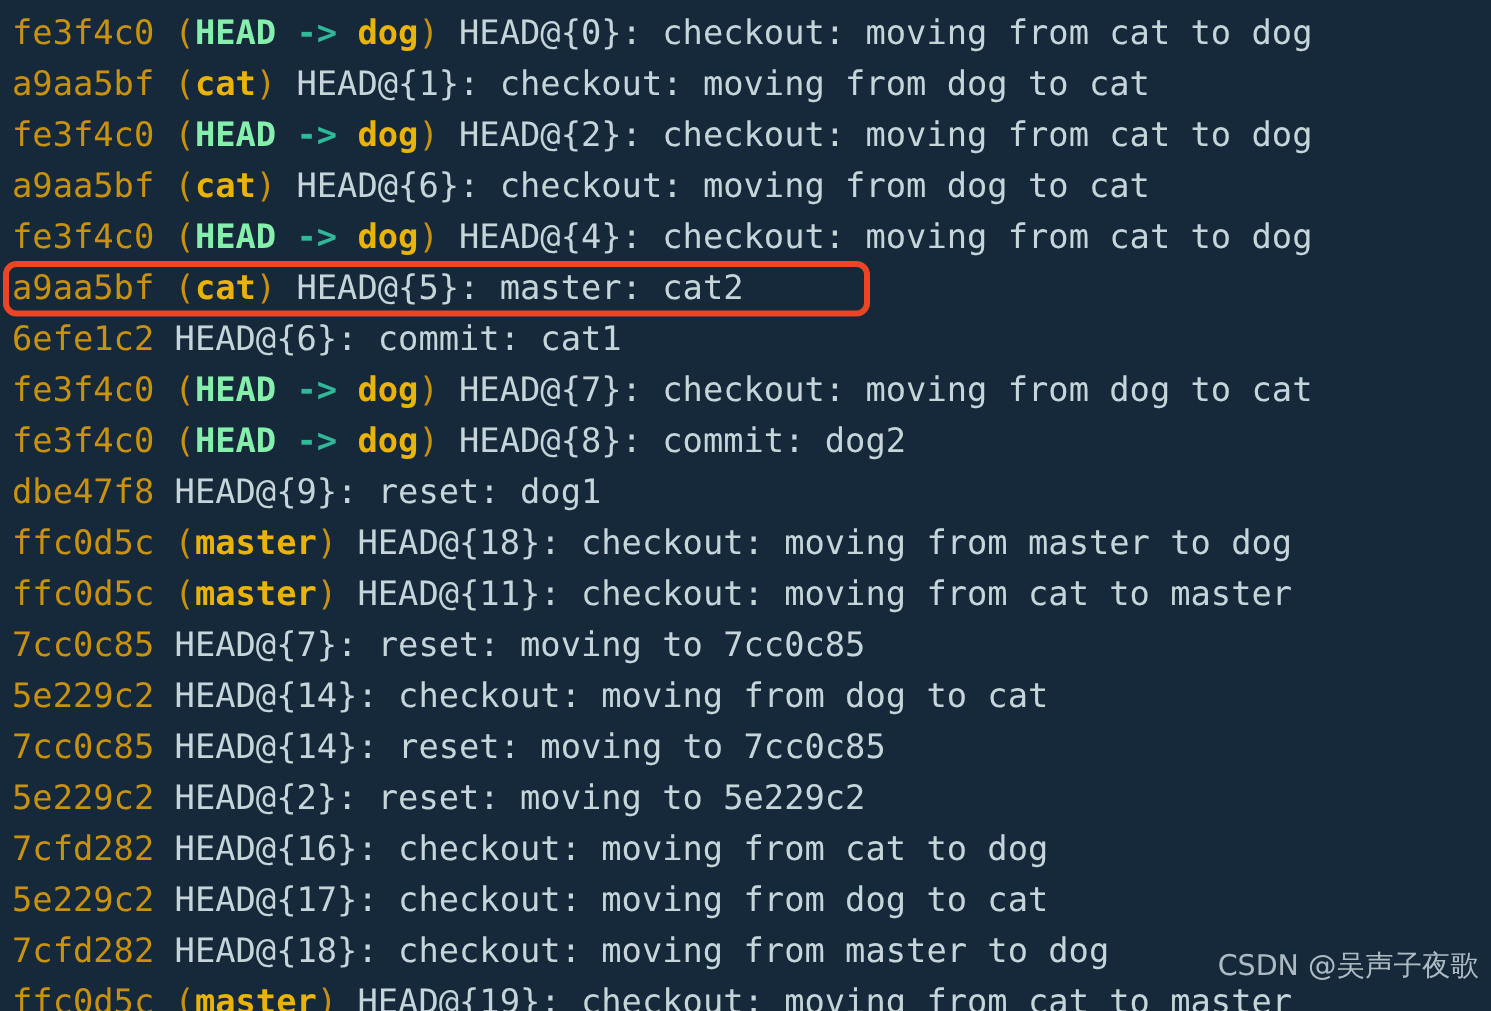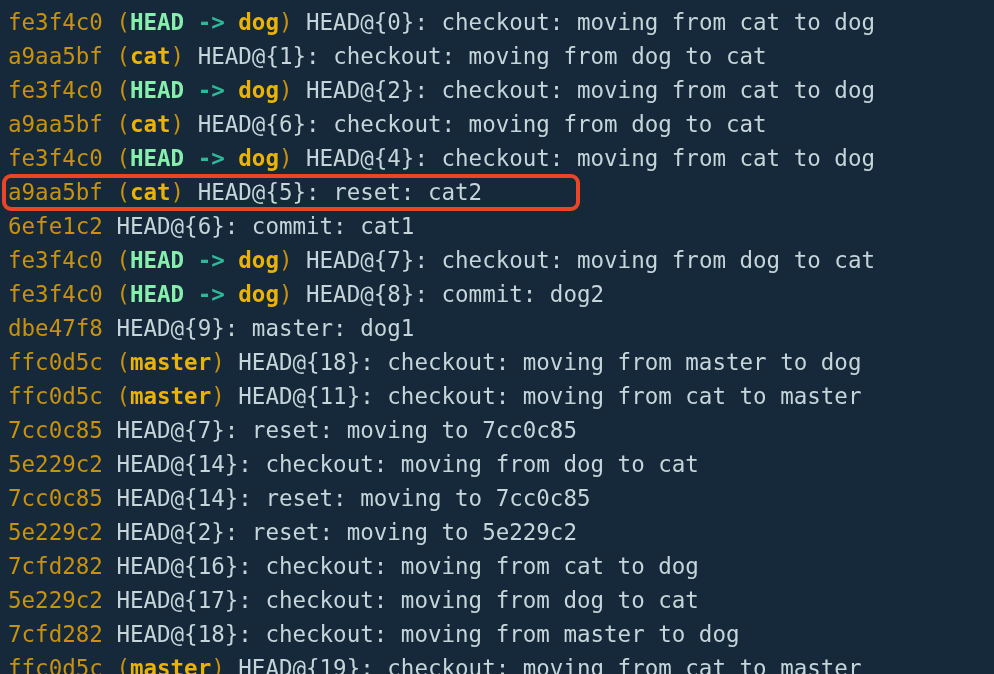--- a/index.html
+++ b/index.html
@@ -62,32 +62,33 @@
 </head>
 <body>
 
 <div id="terminal">
   <div id="lines">
       <div class="reflog-line"><span class="hash">fe3f4c0</span><span class="msg"> </span><span class="paren">(</span><span class="head">HEAD</span><span class="msg"> </span><span class="arrow">-&gt;</span><span class="msg"> </span><span class="branch">dog</span><span class="paren">)</span><span class="msg"> </span><span class="msg">HEAD@{0}:</span><span class="msg"> </span><span class="msg">checkout: moving from cat to dog</span></div>
       <div class="reflog-line"><span class="hash">a9aa5bf</span><span class="msg"> </span><span class="paren">(</span><span class="branch">cat</span><span class="paren">)</span><span class="msg"> </span><span class="msg">HEAD@{1}:</span><span class="msg"> </span><span class="msg">checkout: moving from dog to cat</span></div>
       <div class="reflog-line"><span class="hash">fe3f4c0</span><span class="msg"> </span><span class="paren">(</span><span class="head">HEAD</span><span class="msg"> </span><span class="arrow">-&gt;</span><span class="msg"> </span><span class="branch">dog</span><span class="paren">)</span><span class="msg"> </span><span class="msg">HEAD@{2}:</span><span class="msg"> </span><span class="msg">checkout: moving from cat to dog</span></div>
       <div class="reflog-line"><span class="hash">a9aa5bf</span><span class="msg"> </span><span class="paren">(</span><span class="branch">cat</span><span class="paren">)</span><span class="msg"> </span><span class="msg">HEAD@{6}:</span><span class="msg"> </span><span class="msg">checkout: moving from dog to cat</span></div>
       <div class="reflog-line"><span class="hash">fe3f4c0</span><span class="msg"> </span><span class="paren">(</span><span class="head">HEAD</span><span class="msg"> </span><span class="arrow">-&gt;</span><span class="msg"> </span><span class="branch">dog</span><span class="paren">)</span><span class="msg"> </span><span class="msg">HEAD@{4}:</span><span class="msg"> </span><span class="msg">checkout: moving from cat to dog</span></div>
-      <div class="reflog-line"><span class="hash">a9aa5bf</span><span class="msg"> </span><span class="paren">(</span><span class="branch">cat</span><span class="paren">)</span><span class="msg"> </span><span class="msg">HEAD@{5}:</span><span class="msg"> </span><span class="msg">reset: cat2</span></div>
+      <div class="reflog-line"><span class="hash">a9aa5bf</span><span class="msg"> </span><span class="paren">(</span><span class="branch">cat</span><span class="paren">)</span><span class="msg"> </span><span class="msg">HEAD@{5}:</span><span class="msg"> </span><span class="msg">master: cat2</span></div>
       <div class="reflog-line"><span class="hash">6efe1c2</span><span class="msg"> </span><span class="msg">HEAD@{6}:</span><span class="msg"> </span><span class="msg">commit: cat1</span></div>
       <div class="reflog-line"><span class="hash">fe3f4c0</span><span class="msg"> </span><span class="paren">(</span><span class="head">HEAD</span><span class="msg"> </span><span class="arrow">-&gt;</span><span class="msg"> </span><span class="branch">dog</span><span class="paren">)</span><span class="msg"> </span><span class="msg">HEAD@{7}:</span><span class="msg"> </span><span class="msg">checkout: moving from dog to cat</span></div>
       <div class="reflog-line"><span class="hash">fe3f4c0</span><span class="msg"> </span><span class="paren">(</span><span class="head">HEAD</span><span class="msg"> </span><span class="arrow">-&gt;</span><span class="msg"> </span><span class="branch">dog</span><span class="paren">)</span><span class="msg"> </span><span class="msg">HEAD@{8}:</span><span class="msg"> </span><span class="msg">commit: dog2</span></div>
-      <div class="reflog-line"><span class="hash">dbe47f8</span><span class="msg"> </span><span class="msg">HEAD@{9}:</span><span class="msg"> </span><span class="msg">master: dog1</span></div>
+      <div class="reflog-line"><span class="hash">dbe47f8</span><span class="msg"> </span><span class="msg">HEAD@{9}:</span><span class="msg"> </span><span class="msg">reset: dog1</span></div>
       <div class="reflog-line"><span class="hash">ffc0d5c</span><span class="msg"> </span><span class="paren">(</span><span class="branch">master</span><span class="paren">)</span><span class="msg"> </span><span class="msg">HEAD@{18}:</span><span class="msg"> </span><span class="msg">checkout: moving from master to dog</span></div>
       <div class="reflog-line"><span class="hash">ffc0d5c</span><span class="msg"> </span><span class="paren">(</span><span class="branch">master</span><span class="paren">)</span><span class="msg"> </span><span class="msg">HEAD@{11}:</span><span class="msg"> </span><span class="msg">checkout: moving from cat to master</span></div>
       <div class="reflog-line"><span class="hash">7cc0c85</span><span class="msg"> </span><span class="msg">HEAD@{7}:</span><span class="msg"> </span><span class="msg">reset: moving to 7cc0c85</span></div>
       <div class="reflog-line"><span class="hash">5e229c2</span><span class="msg"> </span><span class="msg">HEAD@{14}:</span><span class="msg"> </span><span class="msg">checkout: moving from dog to cat</span></div>
       <div class="reflog-line"><span class="hash">7cc0c85</span><span class="msg"> </span><span class="msg">HEAD@{14}:</span><span class="msg"> </span><span class="msg">reset: moving to 7cc0c85</span></div>
       <div class="reflog-line"><span class="hash">5e229c2</span><span class="msg"> </span><span class="msg">HEAD@{2}:</span><span class="msg"> </span><span class="msg">reset: moving to 5e229c2</span></div>
       <div class="reflog-line"><span class="hash">7cfd282</span><span class="msg"> </span><span class="msg">HEAD@{16}:</span><span class="msg"> </span><span class="msg">checkout: moving from cat to dog</span></div>
       <div class="reflog-line"><span class="hash">5e229c2</span><span class="msg"> </span><span class="msg">HEAD@{17}:</span><span class="msg"> </span><span class="msg">checkout: moving from dog to cat</span></div>
       <div class="reflog-line"><span class="hash">7cfd282</span><span class="msg"> </span><span class="msg">HEAD@{18}:</span><span class="msg"> </span><span class="msg">checkout: moving from master to dog</span></div>
       <div class="reflog-line"><span class="hash">ffc0d5c</span><span class="msg"> </span><span class="paren">(</span><span class="branch">master</span><span class="paren">)</span><span class="msg"> </span><span class="msg">HEAD@{19}:</span><span class="msg"> </span><span class="msg">checkout: moving from cat to master</span></div>
     </div>
 
   <div id="highlight-box"></div>
 
+  <div id="watermark">CSDN @吴声子夜歌</div>
 </div>
 
 </body></html>

